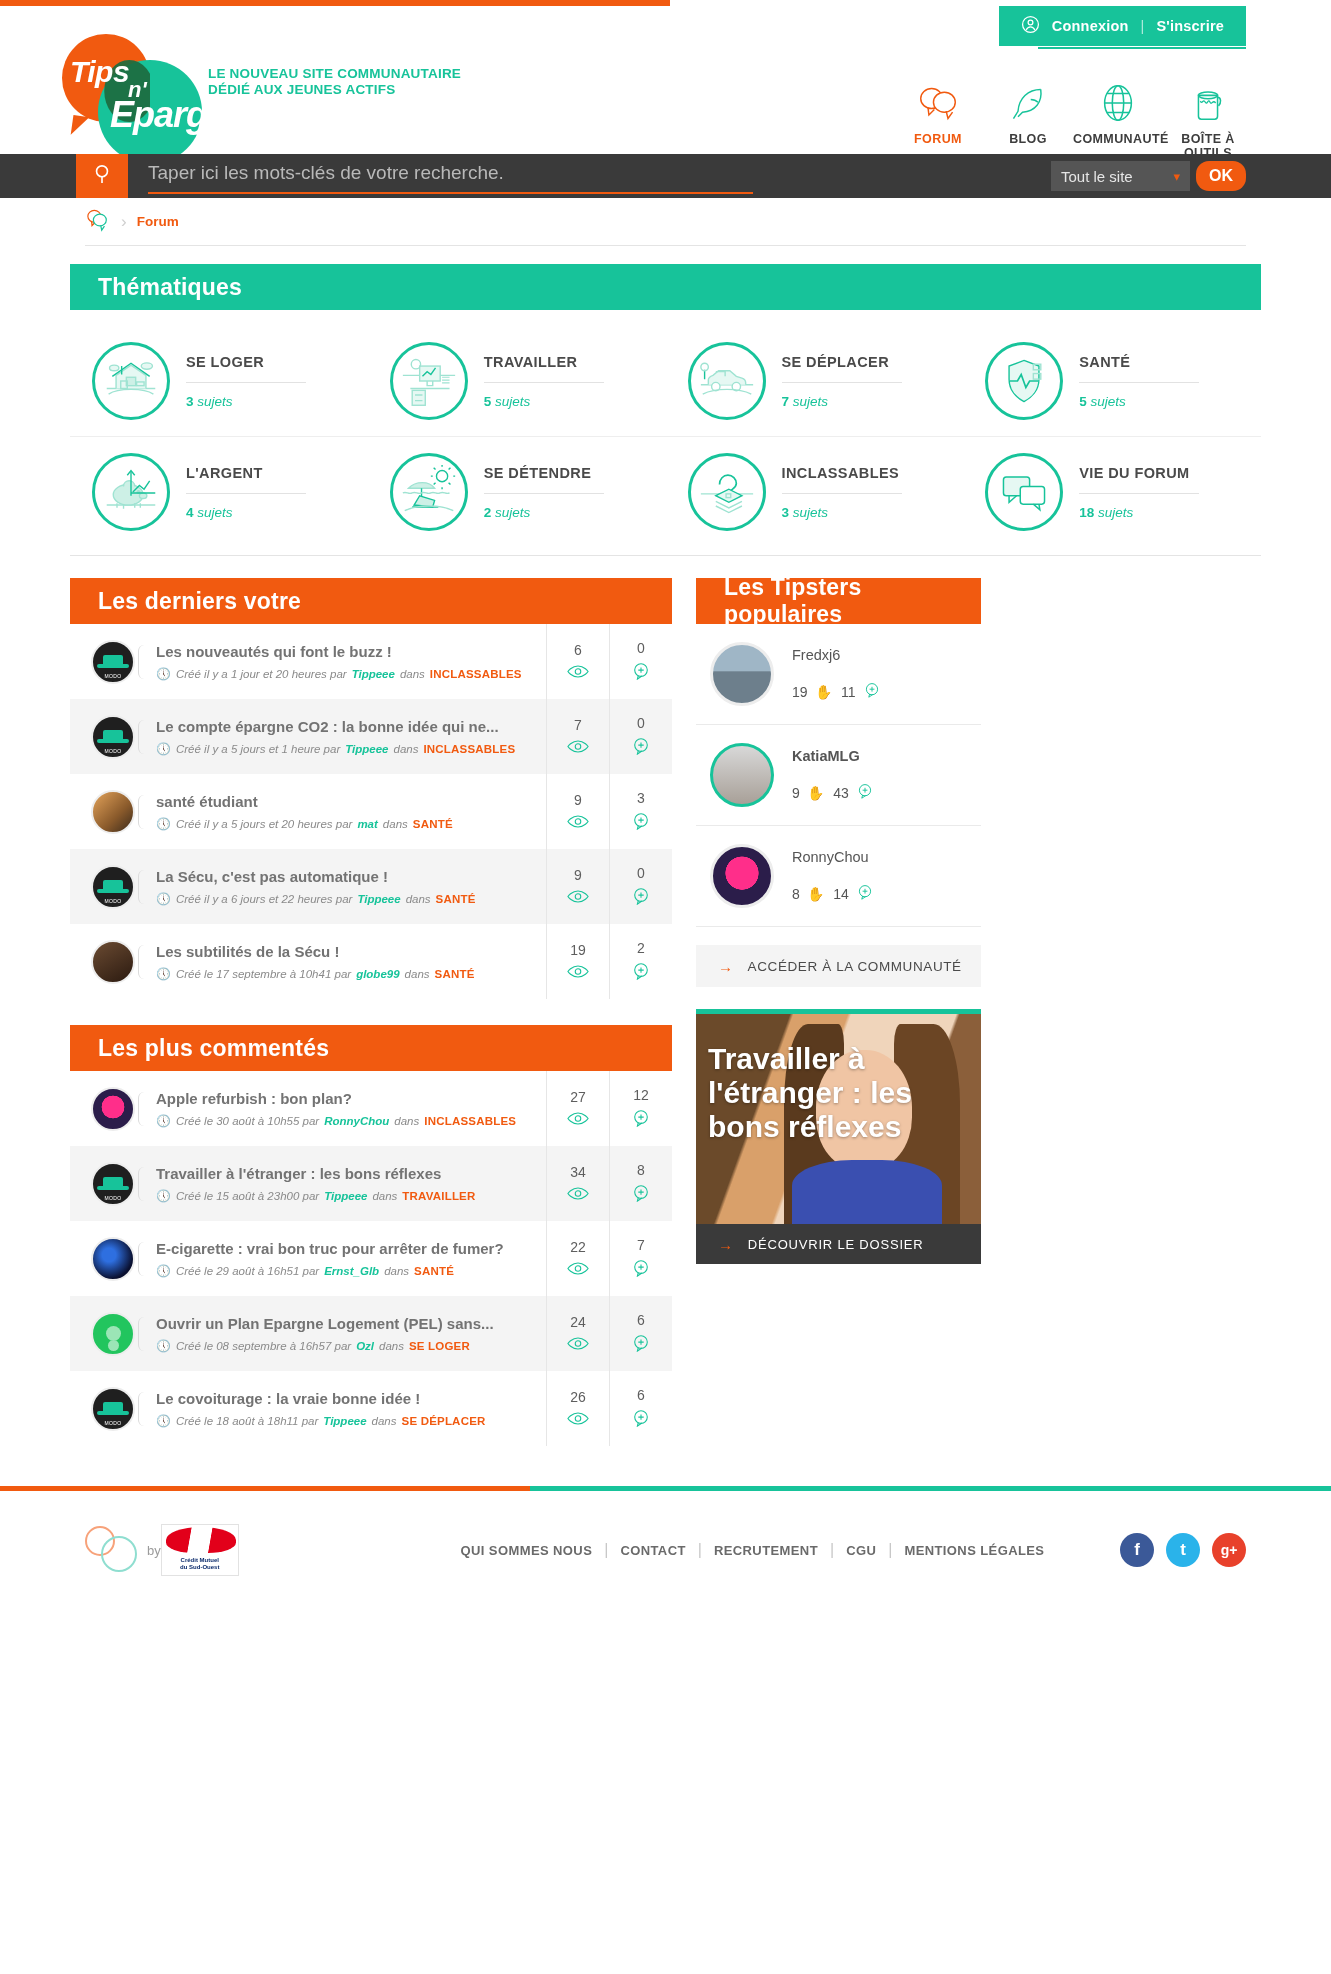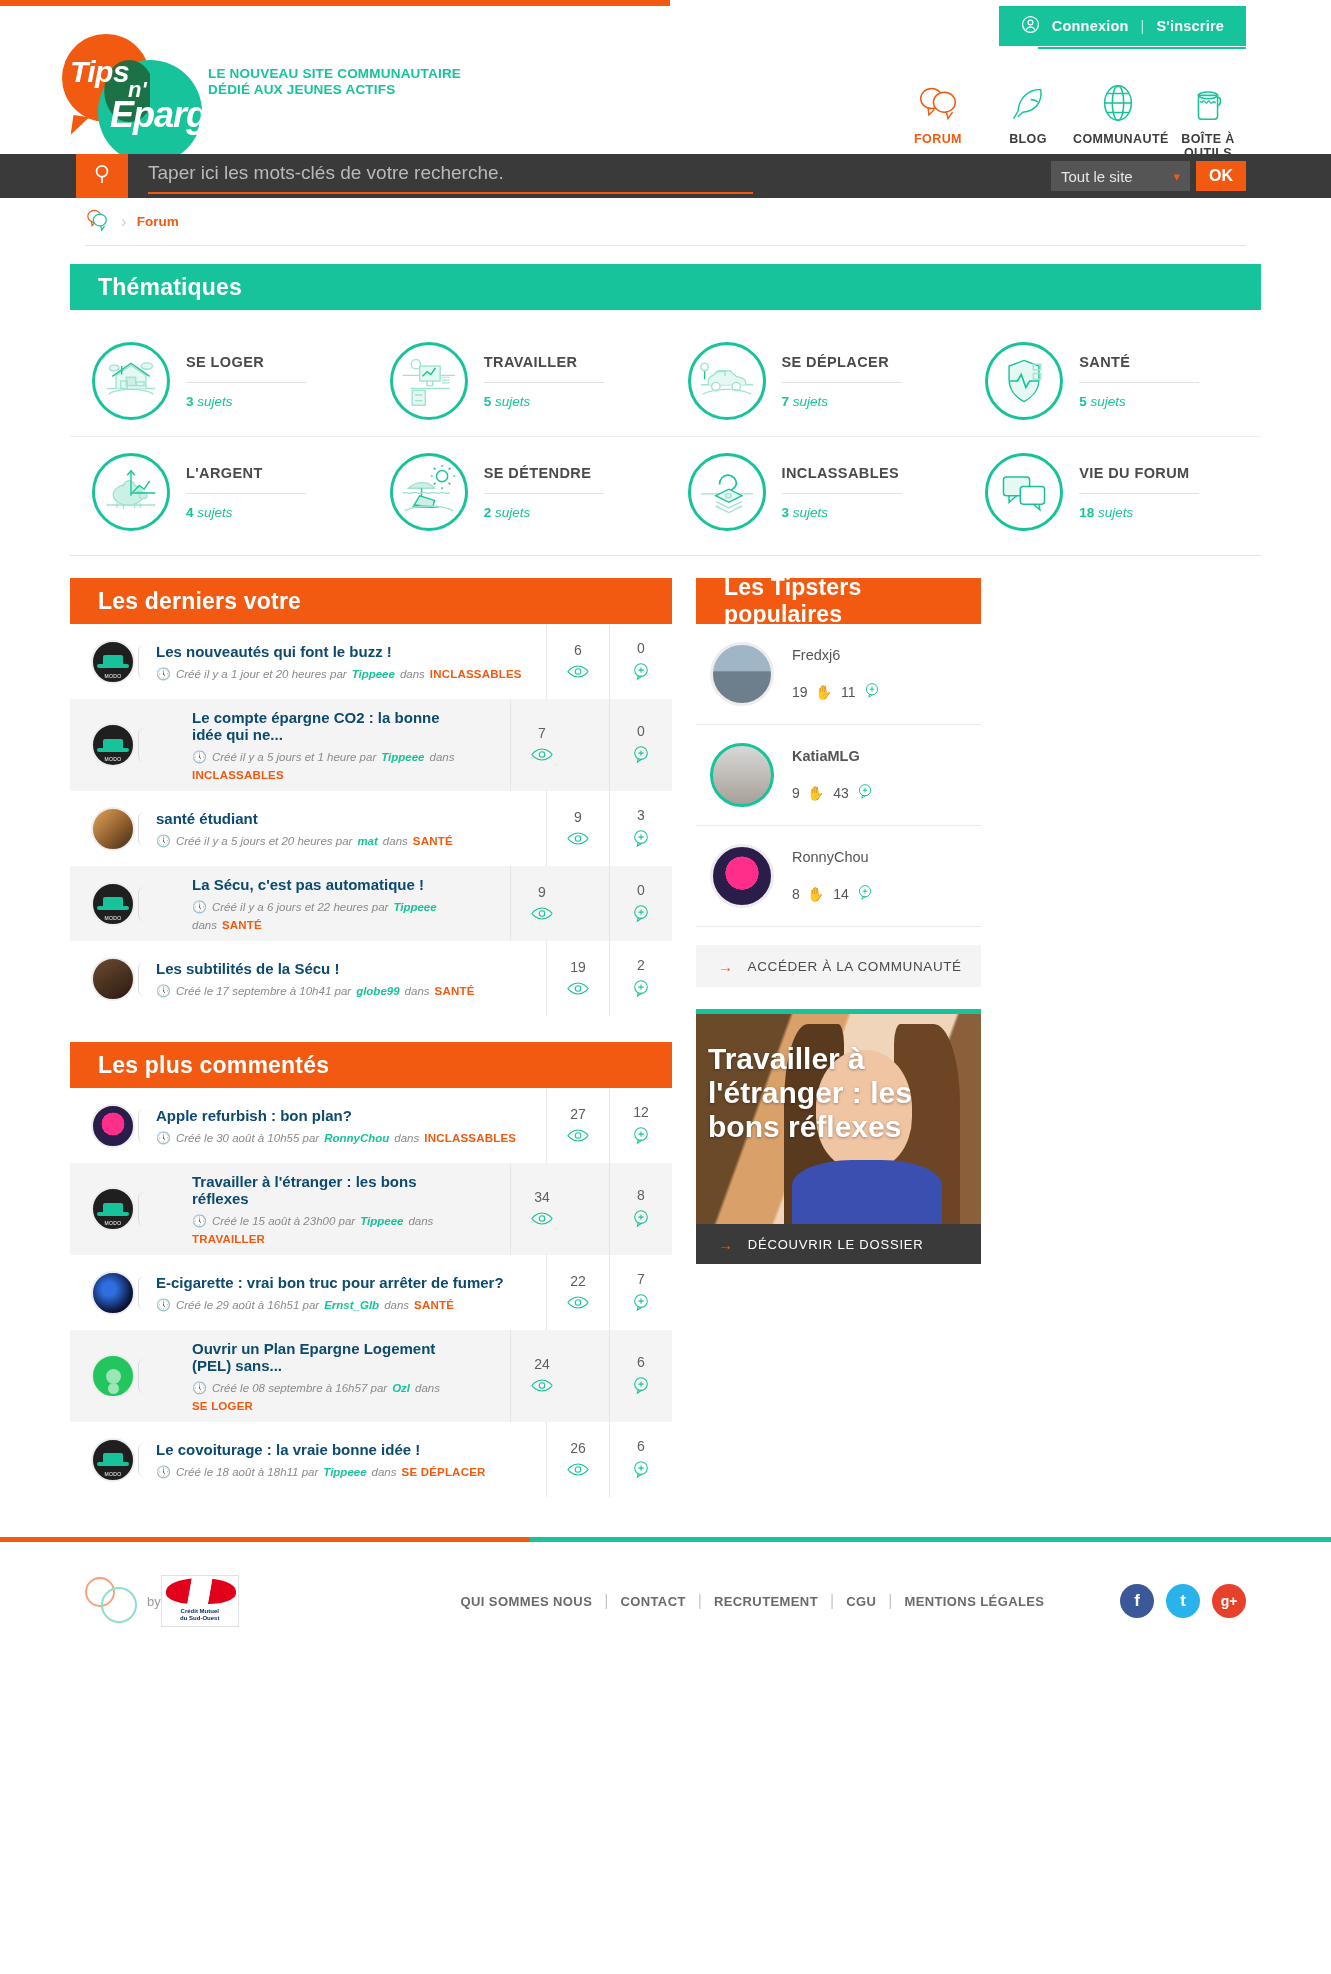--- a/index.html
+++ b/index.html
@@ -111,21 +111,21 @@
   .search-input::placeholder { color: #b9b9b9; }
   .search-select {
     position: absolute; right: 141px; top: 7px; width: 139px; height: 30px;
     background: #555555; color: #e6e6e6; font-size: 15px;
     display: flex; align-items: center; padding: 0 10px; cursor: pointer;
   }
   .search-select .caret { margin-left: auto; color: #f15a10; font-size: 13px; }
   .search-ok {
     position: absolute; right: 85px; top: 7px; width: 50px; height: 30px;
     background: #f15a10; color: #fff; font-size: 16px; font-weight: bold;
-    display: flex; align-items: center; justify-content: center; cursor: pointer;
+    display: flex; align-items: center; justify-content: center; cursor: pointer; border-radius: 13px;
   }
 
   
   .breadcrumb {
     margin: 0 85px; height: 48px; display: flex; align-items: center; gap: 10px;
     border-bottom: 1px solid #e4e4e4;
   }
   .crumb-sep { color: #cfcfcf; font-size: 17px; }
   .crumb-link { color: #f15a10; font-size: 13.5px; font-weight: bold; text-decoration: none; }
 
@@ -162,21 +162,21 @@
   .theme-count b { font-style: normal; font-weight: bold; }
 
   
   .cols { display: flex; gap: 24px; margin-top: 22px; }
   .col-main { width: 602px; }
   .col-side { width: 285px; }
 
   
   .topics { }
   .topic-row { display: flex; align-items: stretch; min-height: 75px; }
-  .topic-row.alt { background: #f4f4f4; gap: 36px; }
+  .topic-row.alt { background: #f4f4f4; }
   .topic-ava-cell { width: 86px; display: flex; align-items: center; justify-content: center; position: relative; }
   .avatar {
     width: 44px; height: 44px; border-radius: 50%; overflow: hidden;
     border: 2px solid #ededed; display: flex; align-items: center; justify-content: center;
     font-size: 7px; color: #fff; position: relative;
   }
   .ava-modo { background: #1f1f1f; }
   .ava-modo .hat {
     width: 20px; height: 9px; background: #17c39a; border-radius: 2px 2px 0 0;
     position: relative; top: -2px;
@@ -197,21 +197,21 @@
   }
   .ava-lake { background: linear-gradient(180deg,#9fb6c6 0 45%, #6d7f8c 46% 100%); }
   .ava-katia { background: linear-gradient(180deg,#d8d8d8,#a8a098); }
   .brace {
     position: absolute; right: 8px; top: 50%; transform: translateY(-50%);
     width: 10px; height: 34px; border-left: 1px solid #dcdcdc;
     border-radius: 6px 0 0 6px;
   }
   .topic-main { flex: 1; display: flex; flex-direction: column; justify-content: center; padding: 10px 12px 10px 0; }
   .topic-title {
-    font-size: 15px; font-weight: bold; color: #0c4a6e; margin-bottom: 7px; text-decoration: none;
+    font-size: 15px; font-weight: bold; color: #737373; margin-bottom: 7px; text-decoration: none;
   }
   .topic-meta { font-size: 11.5px; font-style: italic; color: #8a8a8a; display: flex; align-items: center; gap: 5px; flex-wrap: wrap; }
   .topic-meta .author { color: #17c39a; font-weight: bold; font-style: italic; }
   .topic-meta .cat { color: #f15a10; font-weight: bold; font-style: normal; letter-spacing: .2px; }
   .clock { color: #17c39a; font-size: 12px; font-style: normal; }
   .topic-stat {
     width: 63px; display: flex; flex-direction: column; align-items: center; justify-content: center;
     gap: 6px; border-left: 1px solid #e6e6e6; padding: 10px 0;
   }
   .topic-stat .num { font-size: 14px; color: #5e5e5e; font-weight: normal; }

